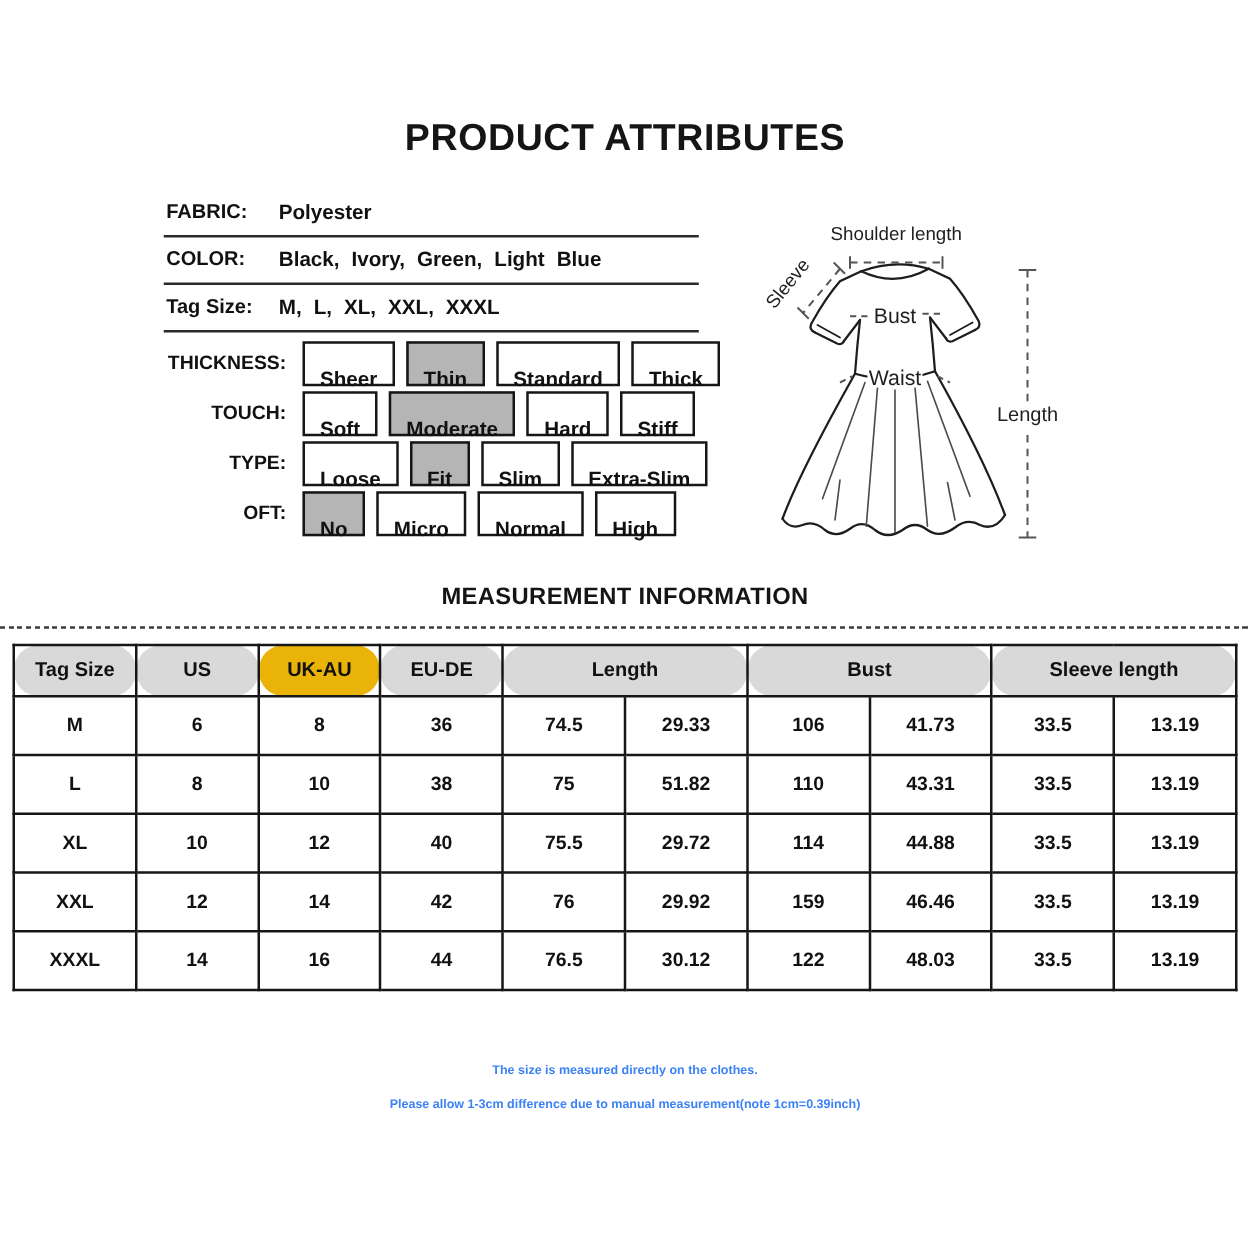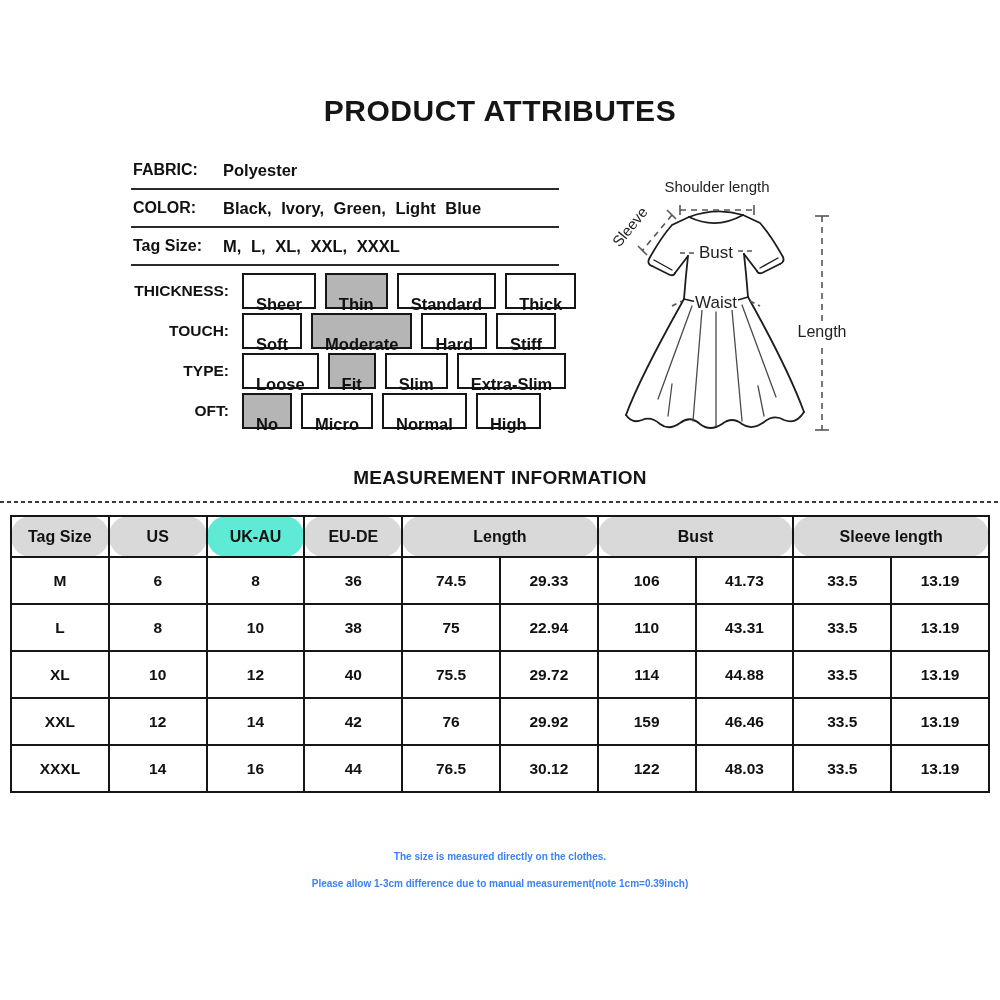--- a/index.html
+++ b/index.html
@@ -161,21 +161,21 @@
 
   <div class="m-title">MEASUREMENT INFORMATION</div>
 
   <div class="dotted-sep"></div>
 
   <table class="size">
     <thead>
         <tr class="r1">
           <th colspan="1" style="background: rgb(217, 217, 217);">Tag Size</th>
           <th colspan="1" style="background: rgb(217, 217, 217);">US</th>
-          <th colspan="1" style="background: #5eead4;">UK-AU</th>
+          <th colspan="1" style="background: #eab308;">UK-AU</th>
           <th colspan="1" style="background: rgb(217, 217, 217);">EU-DE</th>
           <th colspan="2" style="background: rgb(217, 217, 217);">Length</th>
           <th colspan="2" style="background: rgb(217, 217, 217);">Bust</th>
           <th colspan="2" style="background: rgb(217, 217, 217);">Sleeve length</th>
         </tr>
       </thead>
     <tbody>
         <tr>
           <td>M</td>
           <td>6</td>
@@ -187,21 +187,21 @@
           <td>41.73</td>
           <td>33.5</td>
           <td>13.19</td>
         </tr>
         <tr>
           <td>L</td>
           <td>8</td>
           <td>10</td>
           <td>38</td>
           <td>75</td>
-          <td>22.94</td>
+          <td>51.82</td>
           <td>110</td>
           <td>43.31</td>
           <td>33.5</td>
           <td>13.19</td>
         </tr>
         <tr>
           <td>XL</td>
           <td>10</td>
           <td>12</td>
           <td>40</td>

